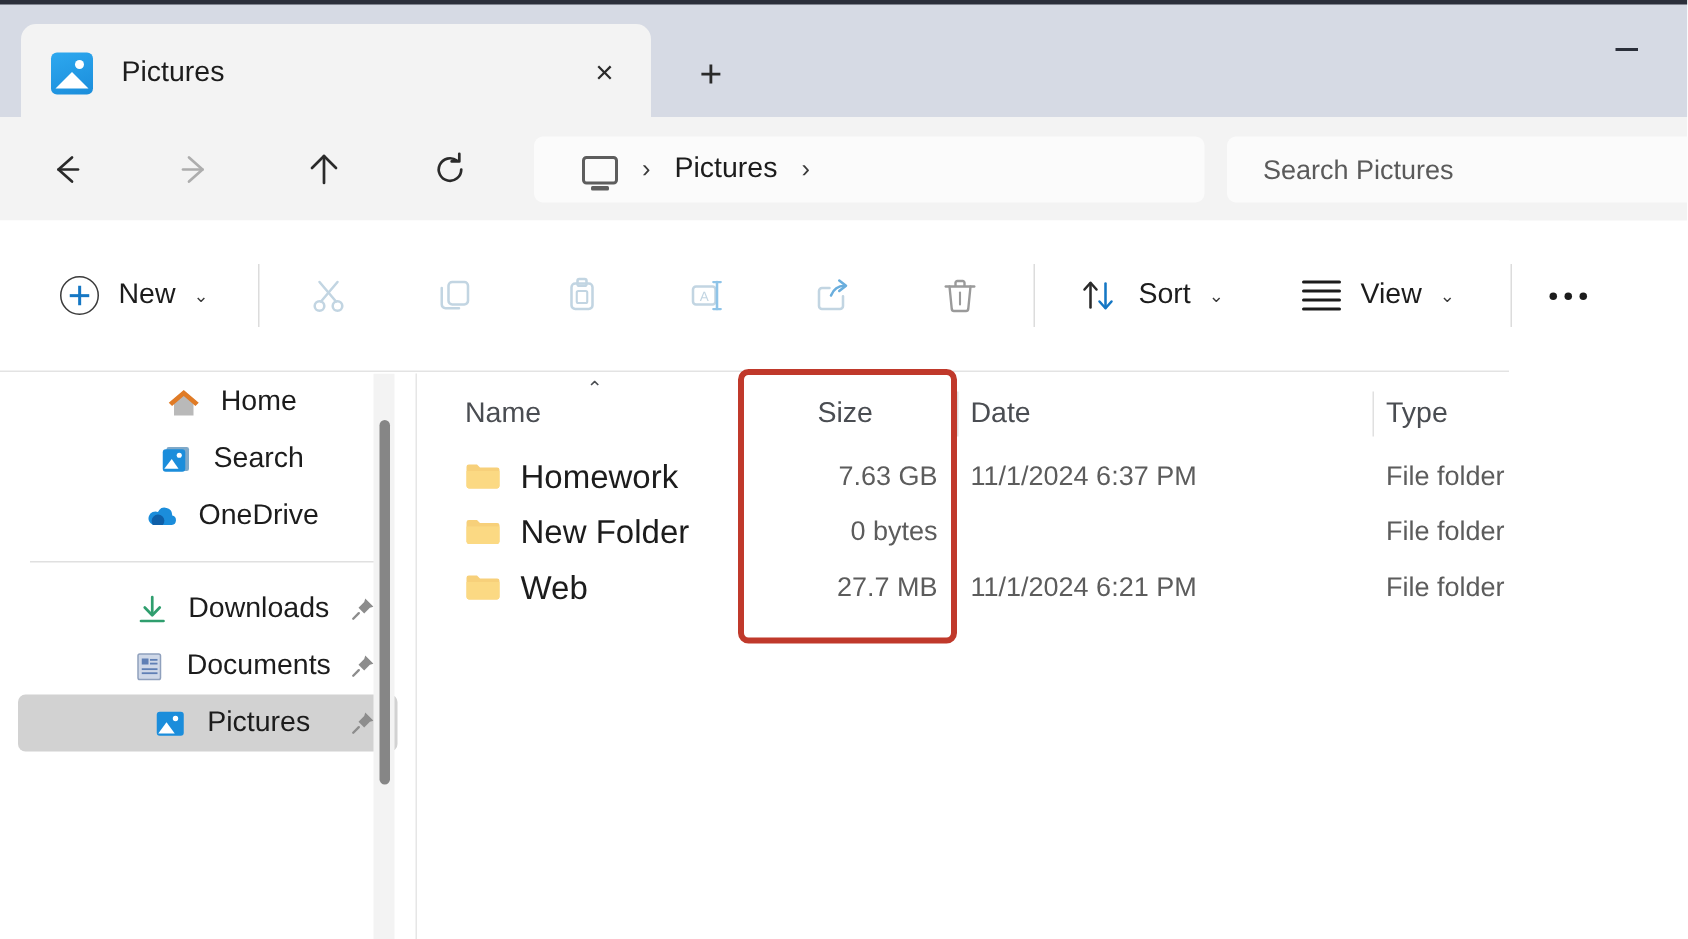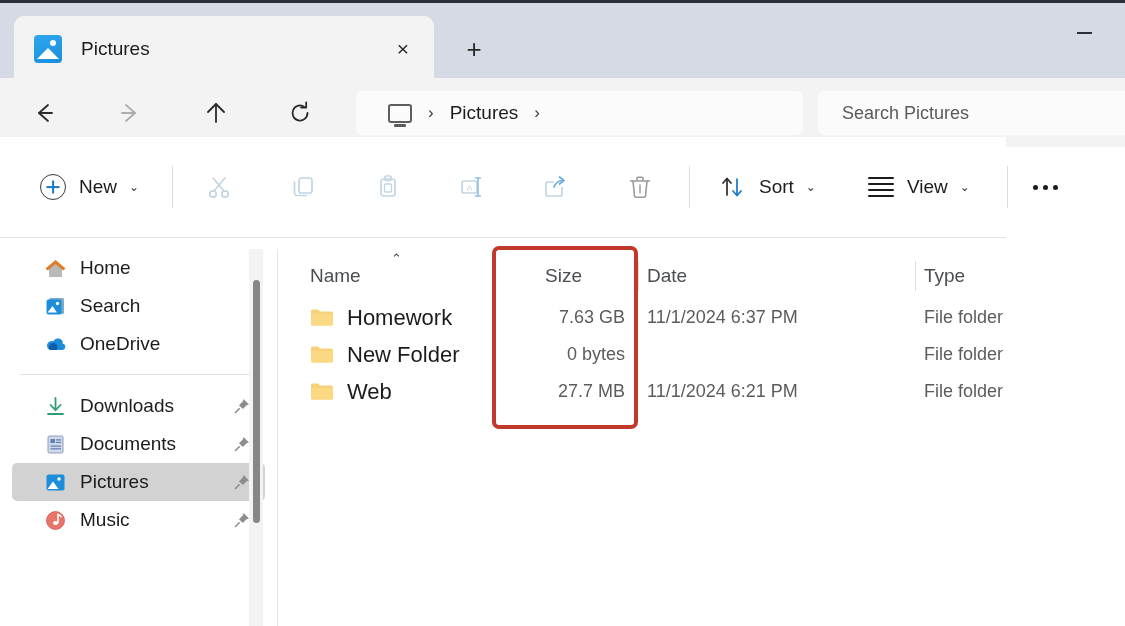--- a/index.html
+++ b/index.html
@@ -217,21 +217,21 @@
     font-family: "Liberation Sans", sans-serif;
     font-size: 18px;
     color: #5a5a5a;
     width: 100%;
   }
   #search-input::placeholder { color: #5a5a5a; opacity: 1; }
 
   
   #toolbar {
     position: absolute;
-    top: 137px; left: 0;
+    top: 147px; left: 0;
     width: 1006px;
     height: 101px;
     background: #ffffff;
     border-bottom: 1px solid #e3e3e3;
   }
 
   .tool {
     position: absolute;
     top: 50%;
     transform: translateY(-50%);
@@ -331,20 +331,21 @@
   }
 
   .side-item {
     position: relative;
     height: 38px;
     margin: 0 12px;
     border-radius: 5px;
     display: flex;
     align-items: center;
     padding-left: 32px;
+    justify-content: center;
   }
   .side-item.selected { background: #d2d2d2; }
 
   .side-label {
     font-size: 19px;
     color: #1c1c1c;
     margin-left: 13px;
     white-space: nowrap;
   }
 
@@ -735,38 +736,20 @@
       </span>
       <span class="side-label">Pictures</span>
       <span class="pin">
         <svg width="18" height="18" viewBox="0 0 18 18">
           <path d="M10.5 2 L16 7.5 L13.6 8.2 L9.8 12 L6 8.2 L9.8 4.4 Z" fill="#8d8d8d"></path>
           <line x1="6.2" y1="11.8" x2="2.5" y2="15.5" stroke="#8d8d8d" stroke-width="1.6" stroke-linecap="round"></line>
         </svg>
       </span>
     </div>
 
-    <div class="side-item">
-      <span class="side-icon">
-        <svg width="23" height="23" viewBox="0 0 23 23">
-          <circle cx="11.5" cy="11.5" r="9" fill="#e8756a"></circle>
-          <circle cx="11.5" cy="11.5" r="9" fill="none" stroke="#d0554d" stroke-width="0.8"></circle>
-          <path d="M14 5.5 L14 13.5" stroke="#ffffff" stroke-width="1.6" stroke-linecap="round"></path>
-          <ellipse cx="11.6" cy="14" rx="2.6" ry="2.1" fill="#ffffff"></ellipse>
-          <path d="M14 5.5 C15.6 6 16.6 6.8 17 7.6" stroke="#ffffff" stroke-width="1.6" fill="none" stroke-linecap="round"></path>
-        </svg>
-      </span>
-      <span class="side-label">Music</span>
-      <span class="pin">
-        <svg width="18" height="18" viewBox="0 0 18 18">
-          <path d="M10.5 2 L16 7.5 L13.6 8.2 L9.8 12 L6 8.2 L9.8 4.4 Z" fill="#8d8d8d"></path>
-          <line x1="6.2" y1="11.8" x2="2.5" y2="15.5" stroke="#8d8d8d" stroke-width="1.6" stroke-linecap="round"></line>
-        </svg>
-      </span>
-    </div>
 
     <div id="side-scroll-track"></div>
     <div id="side-scroll-thumb"></div>
   </div>
 
   <div id="content">
 
     <div id="col-headers">
       <div id="sort-arrow">⌃</div>
       <div class="col-head" id="head-name">Name</div>

